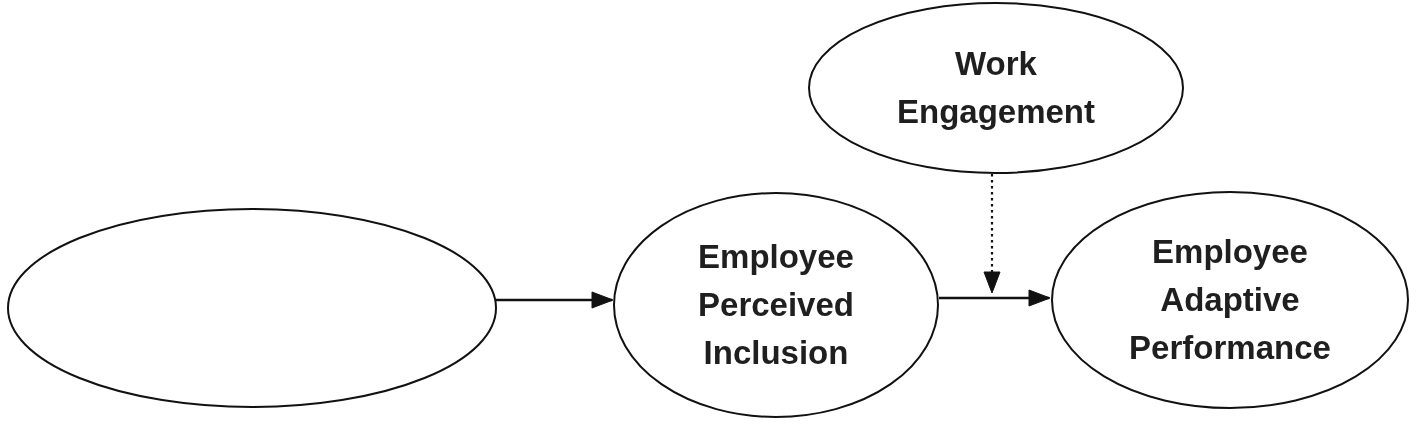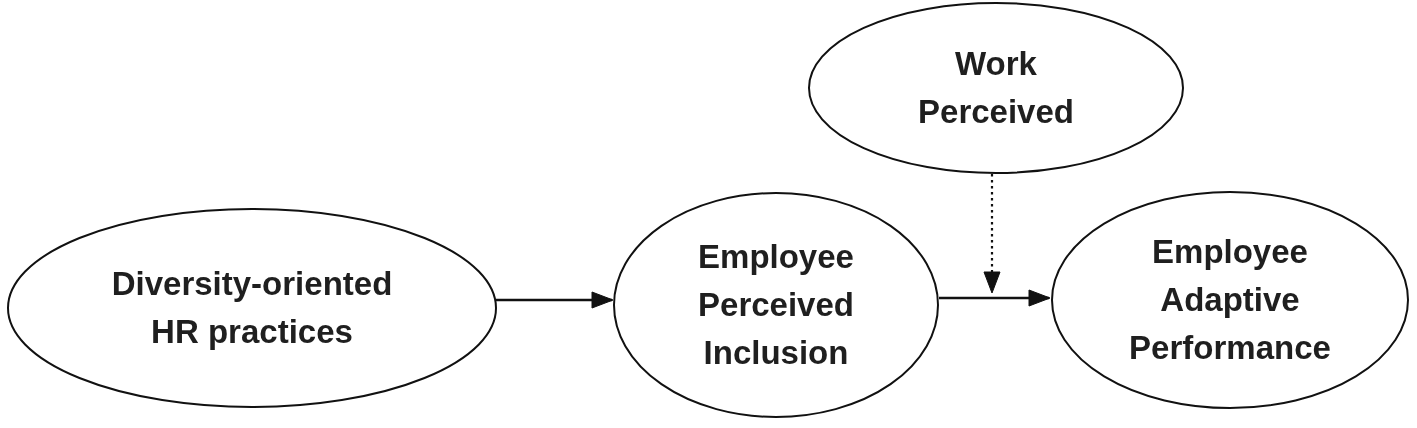--- a/index.html
+++ b/index.html
@@ -56,27 +56,25 @@
     <ellipse cx="996" cy="88" rx="187" ry="85" fill="#ffffff" stroke="#111111" stroke-width="2"></ellipse>
     <ellipse cx="1230" cy="300" rx="178" ry="108" fill="#ffffff" stroke="#111111" stroke-width="2"></ellipse>
 
     <line x1="496" y1="300" x2="612" y2="300" stroke="#111111" stroke-width="2.5" marker-end="url(#arrowhead)"></line>
 
     <line x1="939" y1="298" x2="1049" y2="298" stroke="#111111" stroke-width="2.5" marker-end="url(#arrowhead)"></line>
 
     <line x1="992" y1="174" x2="992" y2="292" stroke="#111111" stroke-width="2.2" stroke-dasharray="2.5 3.5" marker-end="url(#arrowhead)"></line>
   </svg>
 
-  <div class="node-label label-diversity">Diversity-oriented
-HR practices</div>
 
   <div class="node-label label-inclusion">Employee
 Perceived
 Inclusion</div>
 
   <div class="node-label label-engagement">Work
-Perceived</div>
+Engagement</div>
 
   <div class="node-label label-performance">Employee
 Adaptive
 Performance</div>
 
 </div>
 
 </body></html>

